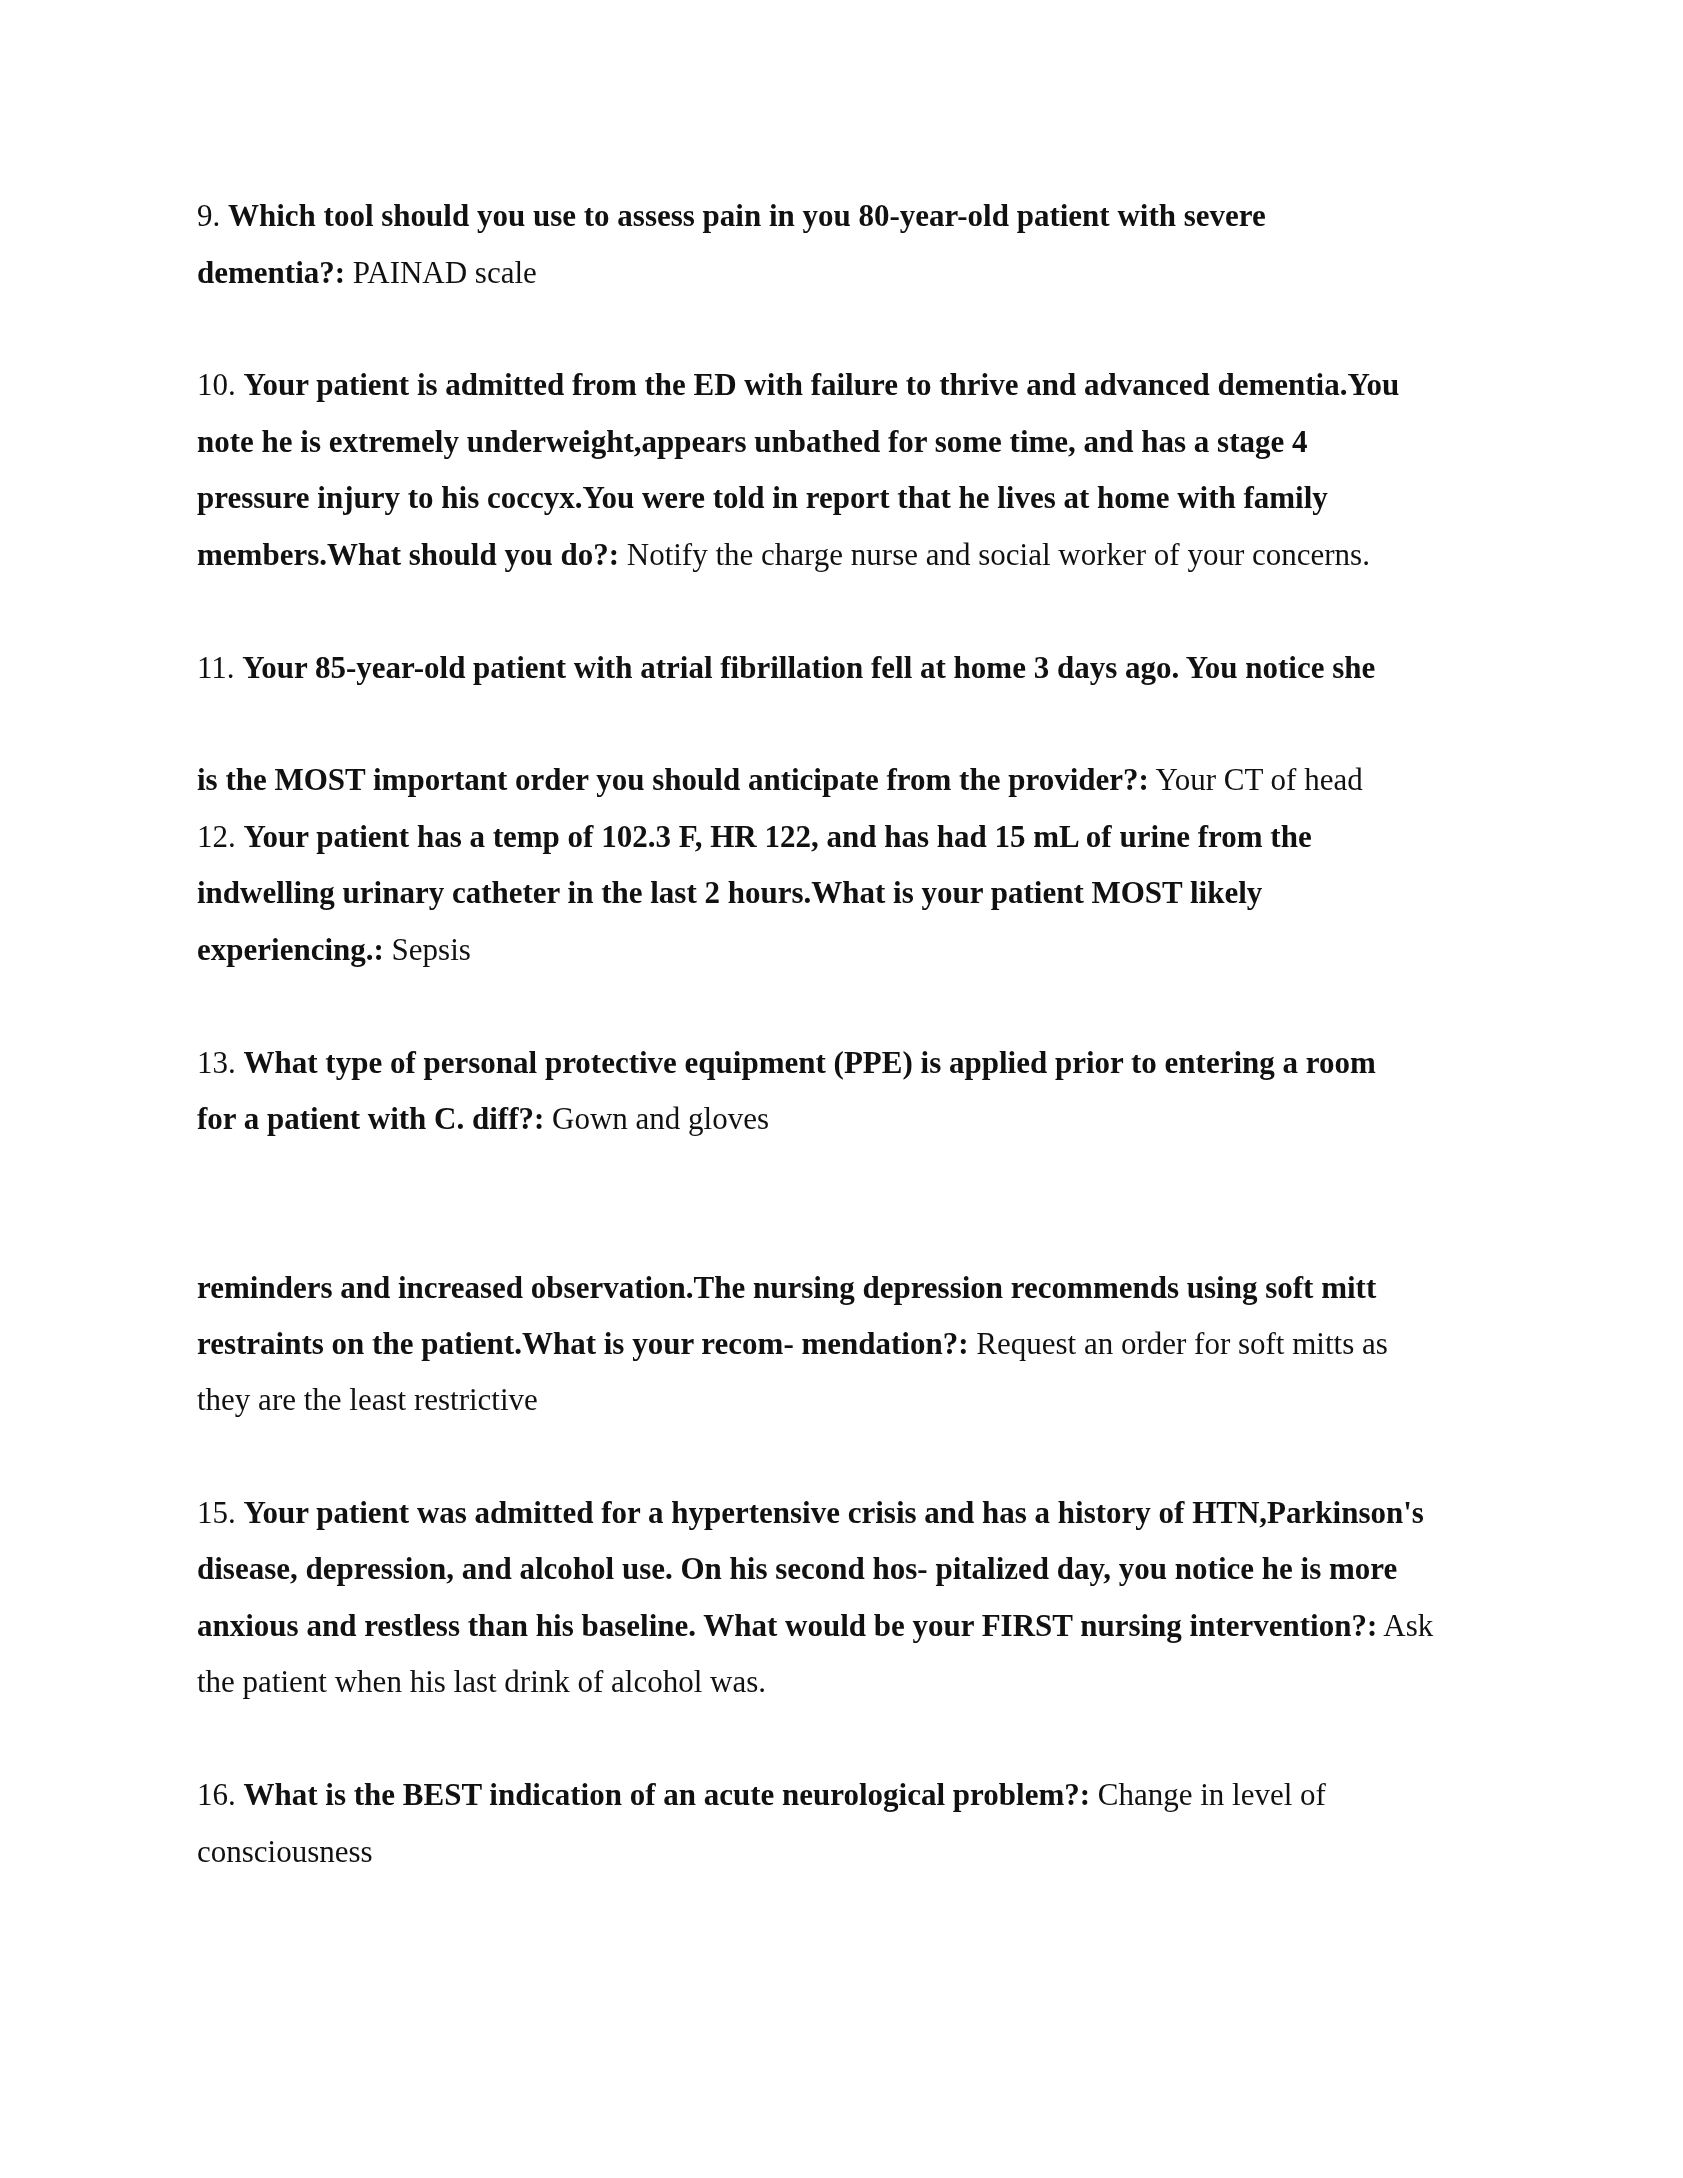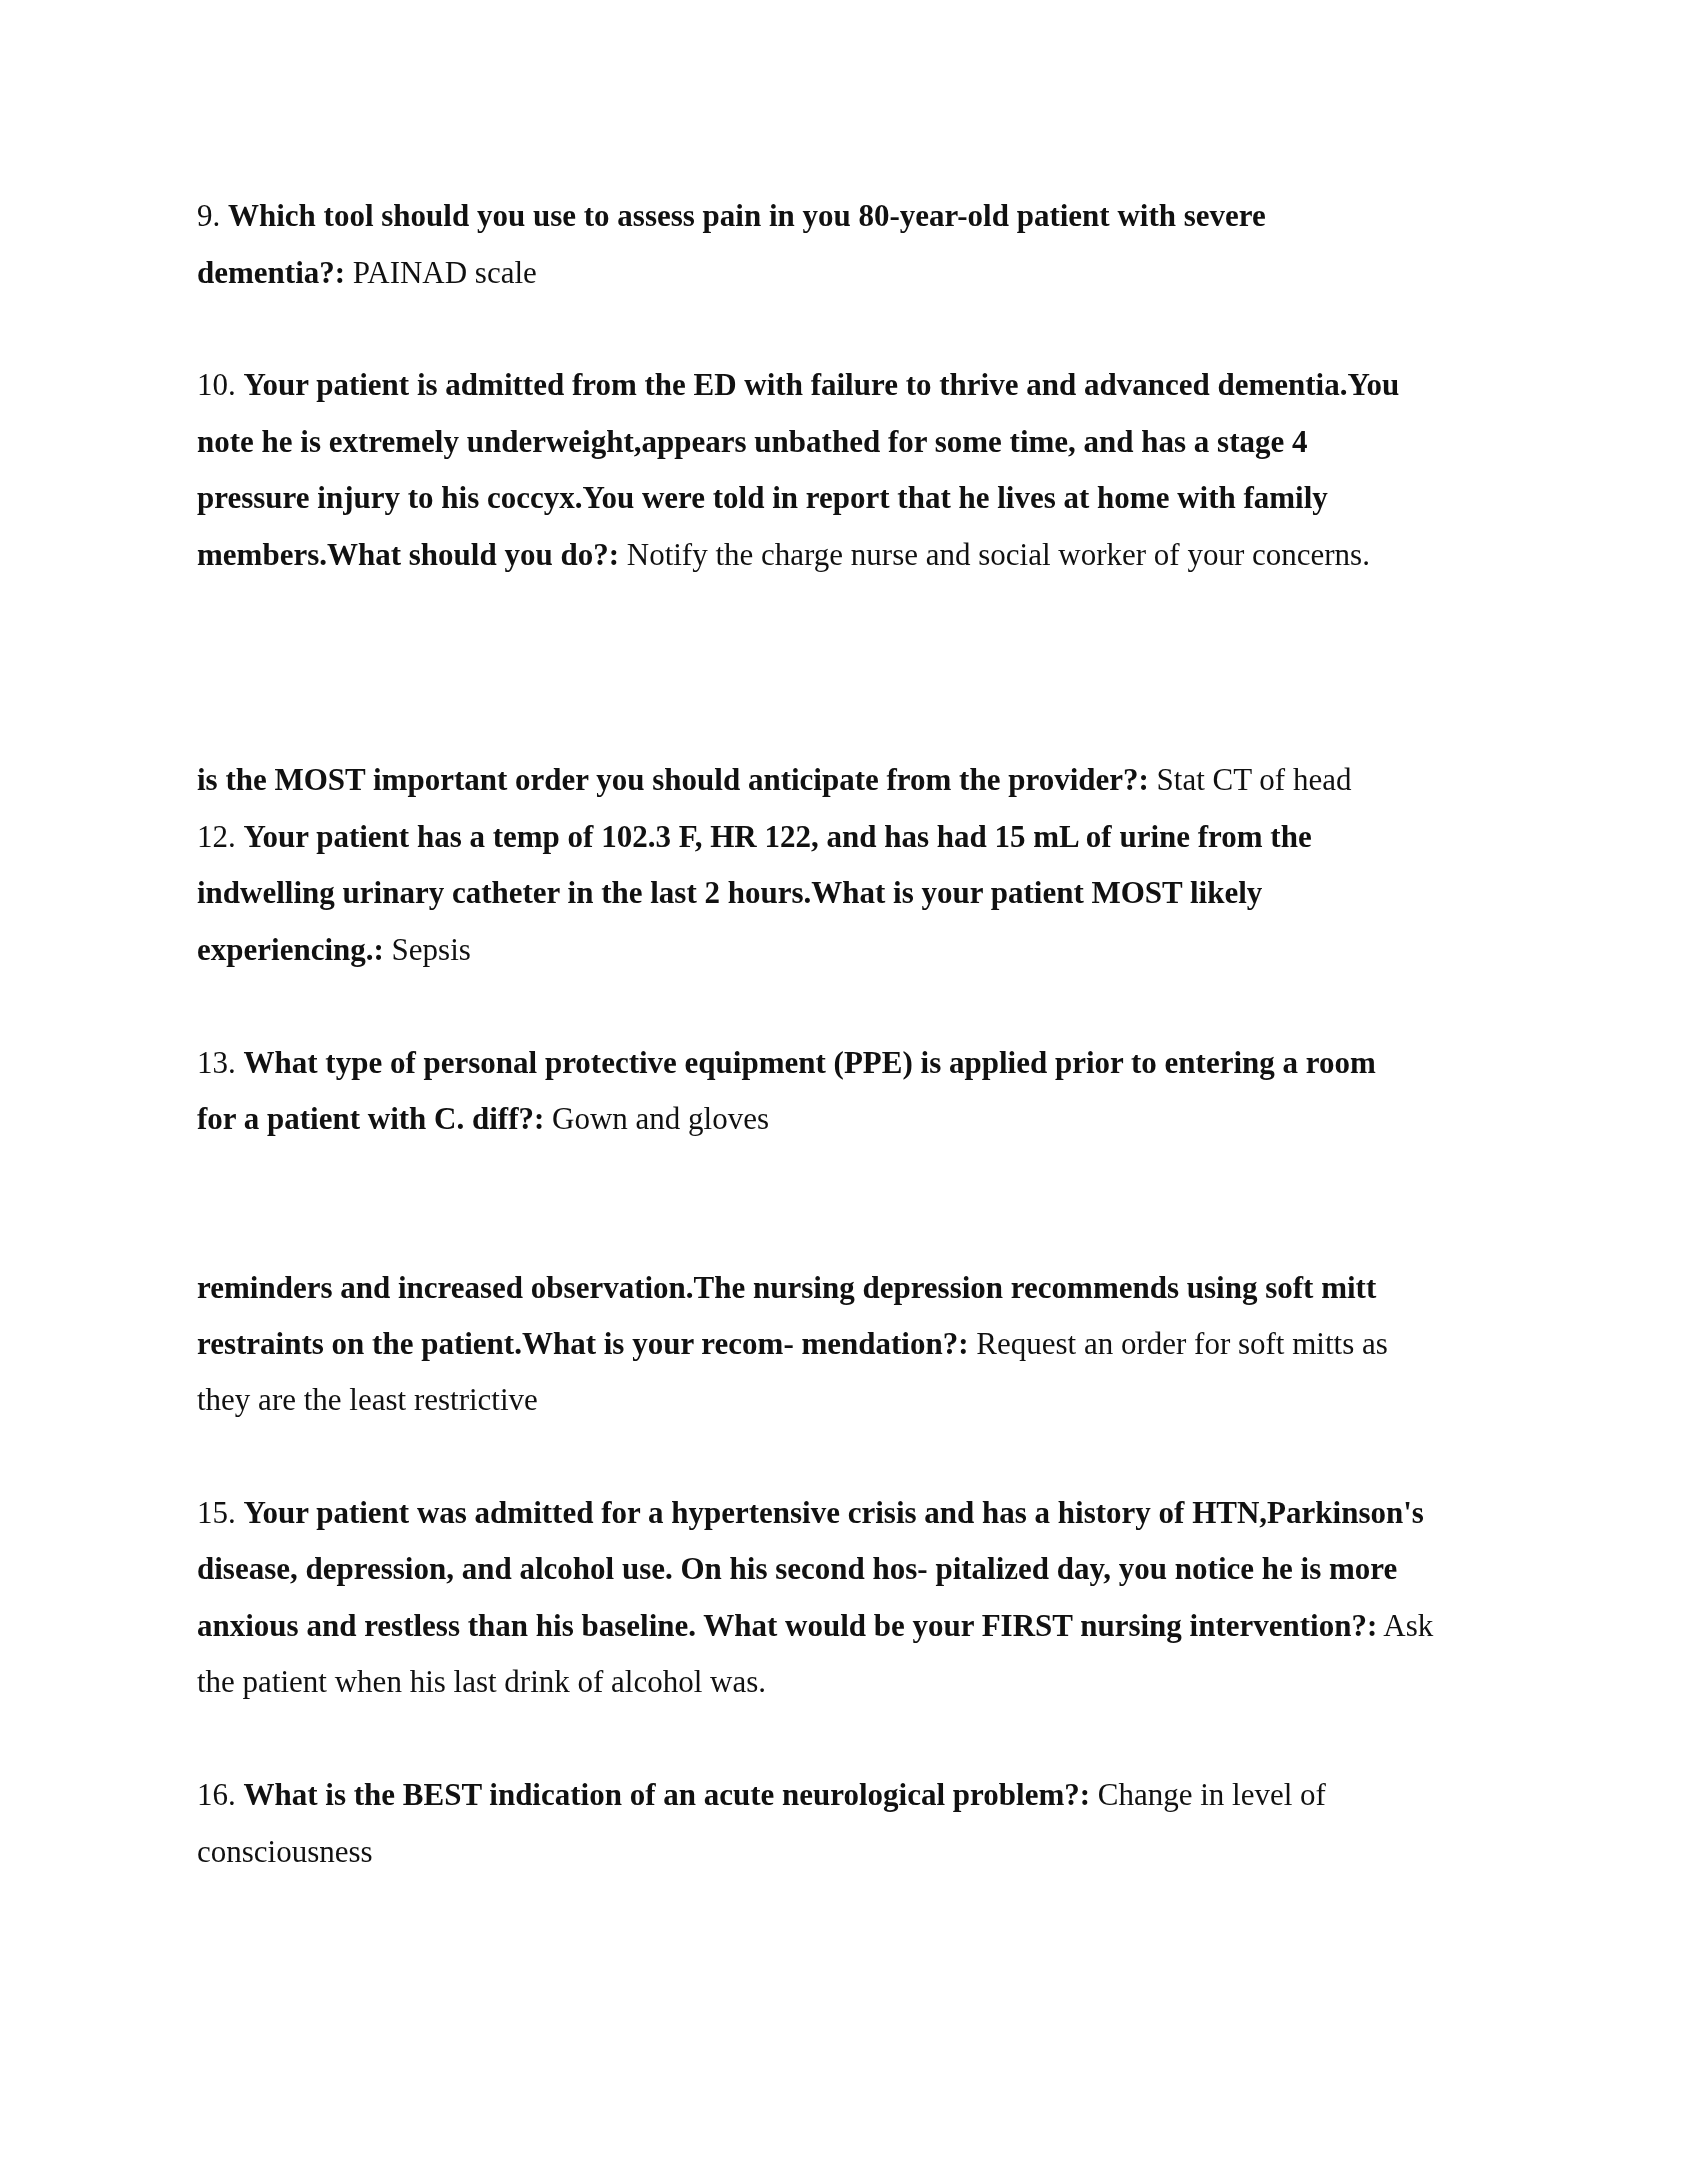--- a/index.html
+++ b/index.html
@@ -19,21 +19,22 @@
 <div class="page">
 
   <div class="line" style="top:188px"><span class="n">9.</span> <span class="b">Which tool should you use to assess pain in you 80-year-old patient with severe</span></div>
   <div class="line" style="top:245px"><span class="b">dementia?:</span><span class="n"> PAINAD scale</span></div>
 
   <div class="line" style="top:357px"><span class="n">10.</span> <span class="b">Your patient is admitted from the ED with failure to thrive and advanced dementia.You</span></div>
   <div class="line" style="top:414px"><span class="b">note he is extremely underweight,appears unbathed for some time, and has a stage 4</span></div>
   <div class="line" style="top:527px"><span class="b">members.What should you do?:</span><span class="n"> Notify the charge nurse and social worker of your concerns.</span></div>
   <div class="line" style="top:470px"><span class="b">pressure injury to his coccyx.You were told in report that he lives at home with family</span></div>
 
-  <div class="line" style="top:752px"><span class="b">is the MOST important order you should anticipate from the provider?:</span><span class="n"> Stat CT of head</span></div>
+  <div class="line" style="top:640px"><span class="n">11.</span> <span class="b">Your 85-year-old patient with atrial fibrillation fell at home 3 days ago. You notice she</span></div>
+  <div class="line" style="top:752px"><span class="b">is the MOST important order you should anticipate from the provider?:</span><span class="n"> Your CT of head</span></div>
 
   <div class="line" style="top:809px"><span class="n">12.</span> <span class="b">Your patient has a temp of 102.3 F, HR 122, and has had 15 mL of urine from the</span></div>
   <div class="line" style="top:865px"><span class="b">indwelling urinary catheter in the last 2 hours.What is your patient MOST likely</span></div>
   <div class="line" style="top:922px"><span class="b">experiencing.:</span><span class="n"> Sepsis</span></div>
 
   <div class="line" style="top:1035px"><span class="n">13.</span> <span class="b">What type of personal protective equipment (PPE) is applied prior to entering a room</span></div>
   <div class="line" style="top:1091px"><span class="b">for a patient with C. diff?:</span><span class="n"> Gown and gloves</span></div>
 
   <div class="line" style="top:1260px"><span class="b">reminders and increased observation.The nursing depression recommends using soft mitt</span></div>
   <div class="line" style="top:1316px"><span class="b">restraints on the patient.What is your recom- mendation?:</span><span class="n"> Request an order for soft mitts as</span></div>

